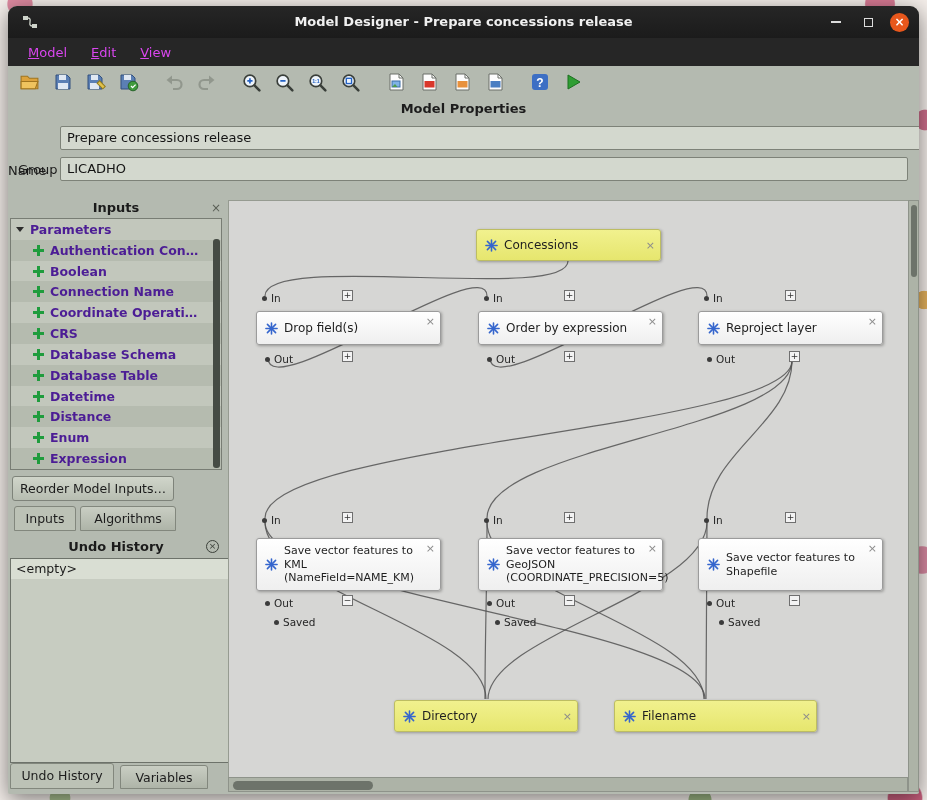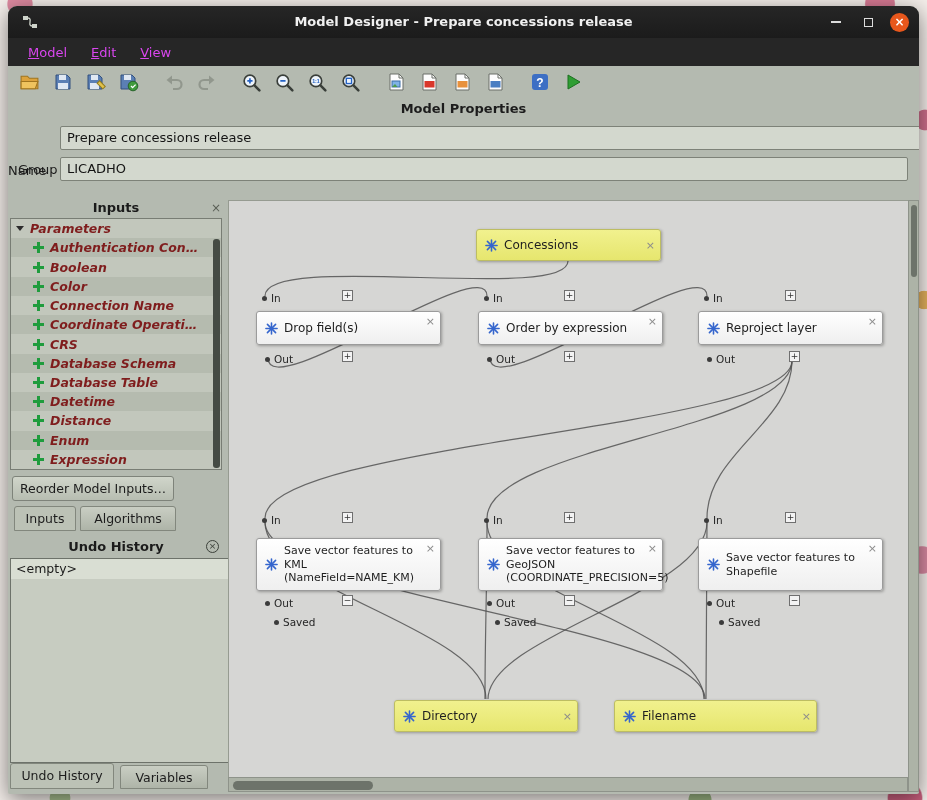--- a/index.html
+++ b/index.html
@@ -55,21 +55,21 @@
     border-radius:2px; font-size:13px; color:#141414; line-height:22px; padding-left:6px;
     overflow:hidden; white-space:nowrap; }
   
   .panel-title { position:absolute; font-size:13px; font-weight:bold; color:#1b1b1b; text-align:center; }
   .panel-close { position:absolute; color:#5a5f56; font-size:12px; line-height:12px; }
   .circle-close { position:absolute; width:13px; height:13px; border:1.2px solid #3c413a;
     border-radius:50%; color:#3c413a; font-size:9px; line-height:11px; text-align:center; }
   .tree { position:absolute; left:2px; top:212px; width:212px; height:252px;
     border:1px solid #787d74; background:#c2c7bc; display:flex; flex-direction:column; overflow:hidden; }
   .tree-row { flex:1; display:flex; align-items:center; font-size:12.5px; font-weight:bold;
-    color:#7f1d1d; white-space:nowrap; overflow:hidden;font-style:italic; }
+    color:#4c1d95; white-space:nowrap; overflow:hidden; }
   .tree-row:nth-child(even) { background:#b5bbaf; }
   .caret { width:0; height:0; border-left:4px solid transparent; border-right:4px solid transparent;
     border-top:5px solid #2c2c2c; margin:0 6px 0 5px; flex:none; }
   .tree-item { padding-left:22px; }
   .plus-ic { width:11px; height:11px; margin-right:6px; flex:none;
     background:linear-gradient(#1f9c3d,#1f9c3d) 50% 50%/3px 11px no-repeat,
                linear-gradient(#1f9c3d,#1f9c3d) 50% 50%/11px 3px no-repeat; }
   .tree-scroll { position:absolute; left:205px; top:233px; width:7px; height:229px;
     background:#454b44; border-radius:3px; }
   .pushbtn { position:absolute; background:linear-gradient(#d0d5ca,#b7bdb1);
@@ -273,24 +273,20 @@
     <div class="tree-row tree-item">
         <span class="plus-ic"></span>
         <span>Authentication Con…</span>
       </div>
     <div class="tree-row tree-item">
         <span class="plus-ic"></span>
         <span>Boolean</span>
       </div>
     <div class="tree-row tree-item">
         <span class="plus-ic"></span>
-        <span>Color</span>
-      </div>
-    <div class="tree-row tree-item">
-        <span class="plus-ic"></span>
         <span>Connection Name</span>
       </div>
     <div class="tree-row tree-item">
         <span class="plus-ic"></span>
         <span>Coordinate Operati…</span>
       </div>
     <div class="tree-row tree-item">
         <span class="plus-ic"></span>
         <span>CRS</span>
       </div>

